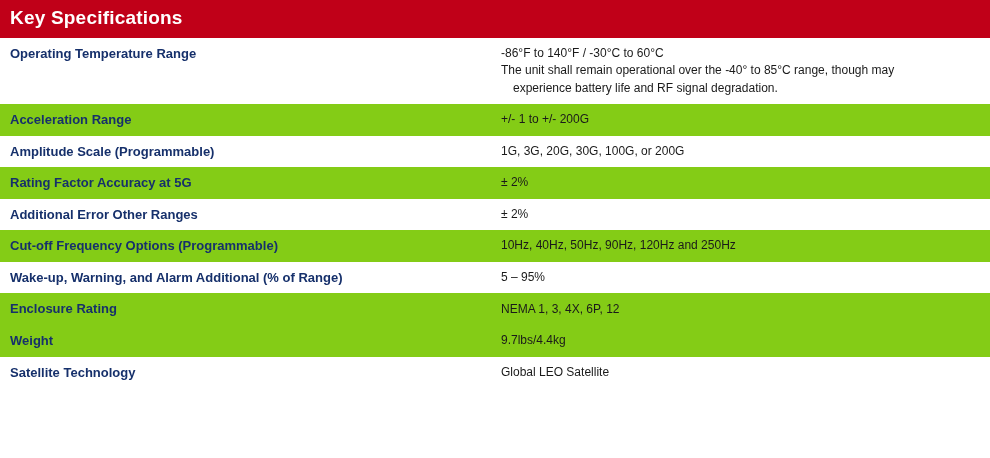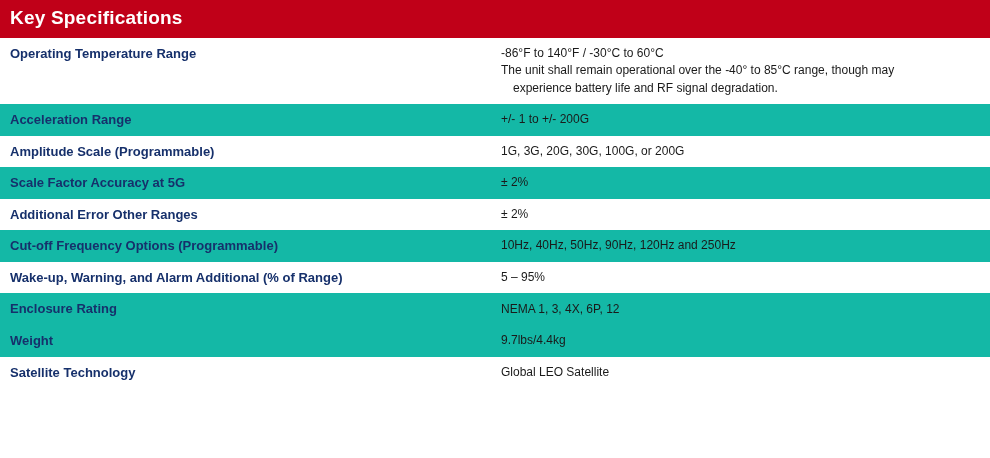--- a/index.html
+++ b/index.html
@@ -38,21 +38,21 @@
     line-height: 1.35;
   }
   td.value {
     color: #1a1a1a;
     font-size: 12px;
     font-weight: normal;
     padding: 7px 10px 7px 6px;
     line-height: 1.45;
   }
   tr.shade td {
-    background: #14b8a6;
+    background: #84cc16;
     margin-left: 10px;
   }
   tr.plain td {
     background: #ffffff;
   }
   .value .line {
     display: block;
   }
   .value .cont {
     display: block;
@@ -86,21 +86,21 @@
           <span class="line">+/- 1 to +/- 200G</span>
         </td>
       </tr>
       <tr class="plain">
         <td class="label mid">Amplitude Scale (Programmable)</td>
         <td class="value mid">
           <span class="line">1G, 3G, 20G, 30G, 100G, or 200G</span>
         </td>
       </tr>
       <tr class="shade">
-        <td class="label mid">Scale Factor Accuracy at 5G</td>
+        <td class="label mid">Rating Factor Accuracy at 5G</td>
         <td class="value mid">
           <span class="line">± 2%</span>
         </td>
       </tr>
       <tr class="plain">
         <td class="label mid">Additional Error Other Ranges</td>
         <td class="value mid">
           <span class="line">± 2%</span>
         </td>
       </tr>

